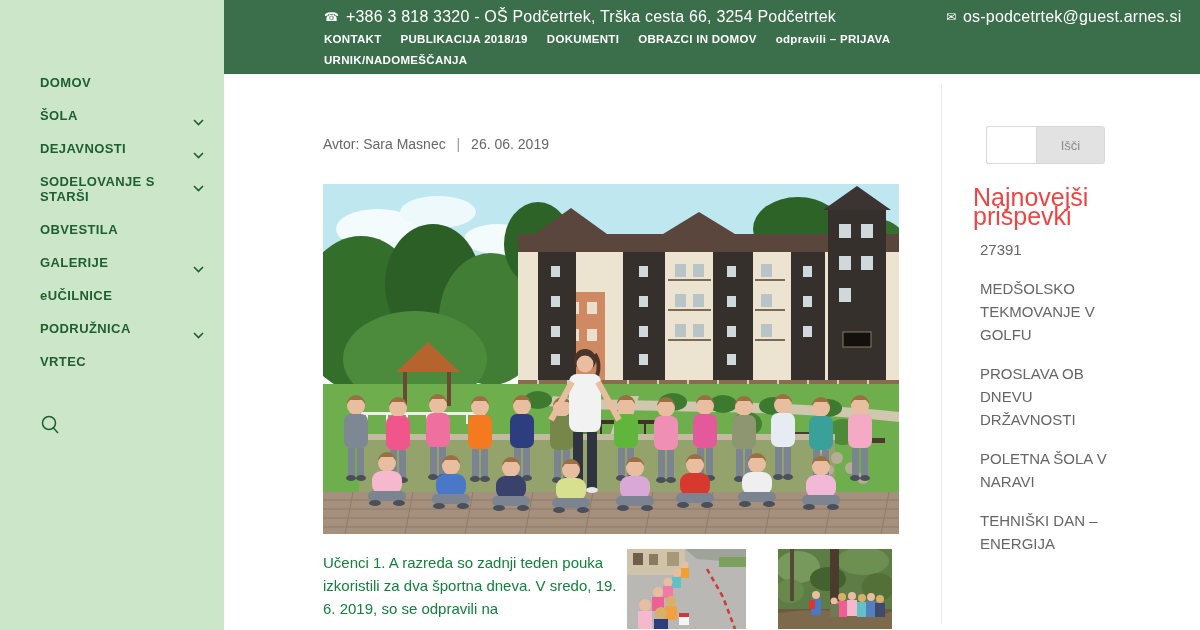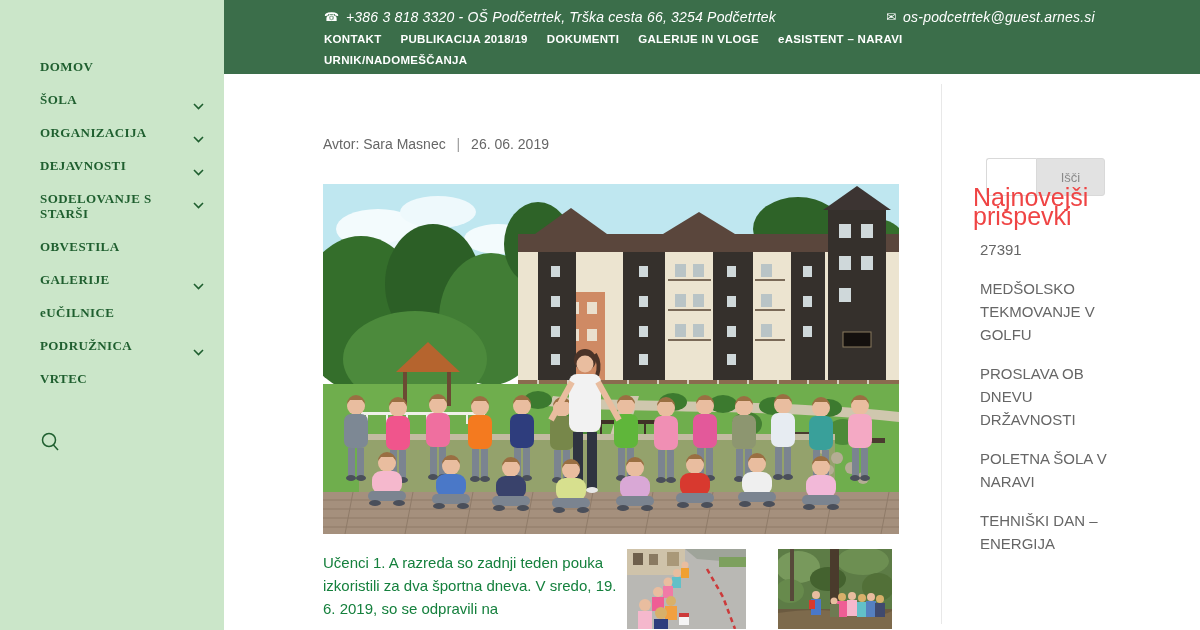--- a/index.html
+++ b/index.html
@@ -2,33 +2,33 @@
 <html><head>
 <meta charset="utf-8">
 <style>
   * { margin:0; padding:0; box-sizing:border-box; }
   html,body { width:1200px; height:630px; overflow:hidden; background:#fff;
               font-family:"Liberation Sans", sans-serif; }
 
   
   .sidebar { position:absolute; left:0; top:0; width:224px; height:630px;
              background:#cbe6c9; z-index:5; }
-  .side-nav { padding-top:50px; list-style:none;font-family:Liberation Serif, serif; }
+  .side-nav { padding-top:66px; list-style:none; }
   .side-item { position:relative; padding:9px 28px 9px 40px; cursor:pointer; }
   .side-item .lbl { font-size:13px; font-weight:bold; color:#1f5f2f;
                     letter-spacing:.4px; line-height:15px; display:block; }
   .side-chev { position:absolute; right:20px; top:13px; }
   .side-search { margin:36px 0 0 40px; width:22px; height:22px; cursor:pointer; }
 
   
   .topbar { position:absolute; left:224px; top:0; width:976px; height:74px;
             background:#3b6e4a; padding:9px 0 0 100px; z-index:4; }
   .contact-row { display:flex; align-items:center; gap:7px; height:15px; }
   .contact-ic { color:#fff; font-family:"DejaVu Sans", sans-serif; font-size:12px; line-height:12px; }
-  .contact-txt { color:#fff; font-size:14px; letter-spacing:.2px;font-style:italic; }
+  .contact-txt { color:#fff; font-size:16px; letter-spacing:.2px; }
   .contact-gap { width:96px; }
   .email-wrap { display:flex; align-items:center; gap:7px; cursor:pointer; }
   .topnav { margin-top:8px; width:712px; display:flex; flex-wrap:wrap;
             column-gap:19px; row-gap:7px; }
   .topnav a { color:#fff; font-size:11.5px; font-weight:bold; letter-spacing:.3px;
               text-decoration:none; line-height:14px; cursor:pointer; }
   .brk { flex-basis:100%; height:0; }
 
   
   .main { position:absolute; left:224px; top:68px; width:976px; height:556px;
@@ -46,21 +46,21 @@
 
   .thumb { position:absolute; top:481px; overflow:hidden; cursor:pointer; }
   .thumb1 { left:403px; width:119px; height:80px; }
   .thumb2 { left:554px; width:114px; height:80px; }
 
   .divider { position:absolute; left:717px; top:16px; width:1px; height:540px;
              background:#e8e8e8; }
 
   
   .search-box { position:absolute; left:762px; top:58px; display:flex;
-                width:119px; height:38px;margin-top:32px; }
+                width:119px; height:38px; }
   .search-input { width:50px; height:38px; border:1px solid #d9d9d9;
                   border-right:none; border-radius:3px 0 0 3px; outline:none;
                   font-size:13px; padding:0 6px; color:#333; background:#fff; }
   .search-btn { width:69px; height:38px; background:#e2e2e2; border:1px solid #d9d9d9;
                 border-radius:0 3px 3px 0; font-size:13px; color:#8a8a8a;
                 font-family:"Liberation Sans", sans-serif; cursor:pointer; }
   .widget-title { position:absolute; left:749px; top:120px; width:140px;
                   font-size:25px; line-height:19px; font-weight:400; color:#ef4444; }
   .post-list { position:absolute; left:749px; top:170px; width:134px; list-style:none; }
   .post-list li { font-size:15px; line-height:23px; color:#666; margin-bottom:16px;
@@ -76,28 +76,20 @@
     </li>
     <li class="side-item">
       <span class="lbl">ŠOLA</span>
       <span class="side-chev">
         <svg width="11" height="7">
             <polyline points="1,1 5.5,5.5 10,1" fill="none" stroke="#1f5f2f" stroke-width="1.6"></polyline>
           </svg>
       </span>
     </li>
     <li class="side-item">
-      <span class="lbl">ORGANIZACIJA</span>
-      <span class="side-chev">
-        <svg width="11" height="7">
-            <polyline points="1,1 5.5,5.5 10,1" fill="none" stroke="#1f5f2f" stroke-width="1.6"></polyline>
-          </svg>
-      </span>
-    </li>
-    <li class="side-item">
       <span class="lbl">DEJAVNOSTI</span>
       <span class="side-chev">
         <svg width="11" height="7">
             <polyline points="1,1 5.5,5.5 10,1" fill="none" stroke="#1f5f2f" stroke-width="1.6"></polyline>
           </svg>
       </span>
     </li>
     <li class="side-item">
       <span class="lbl">SODELOVANJE S STARŠI</span>
       <span class="side-chev">
@@ -147,22 +139,22 @@
     <span class="contact-gap"></span>
     <span class="email-wrap">
       <span class="contact-ic">✉</span>
       <span class="contact-txt">os-podcetrtek@guest.arnes.si</span>
     </span>
   </div>
   <nav class="topnav">
     <a>KONTAKT</a>
     <a>PUBLIKACIJA 2018/19</a>
     <a>DOKUMENTI</a>
-    <a>GALERIJE IN VLOGE</a>
-    <a>eASISTENT – NARAVI</a>
+    <a>OBRAZCI IN DOMOV</a>
+    <a>odpravili – PRIJAVA</a>
     <a>URNIK/NADOMEŠČANJA</a>
     <i class="brk"></i>
     <a>OBVESTILA</a>
   </nav>
 </div>
 
 <div class="main">
 
   <div class="meta">
     <span>Avtor:</span>

